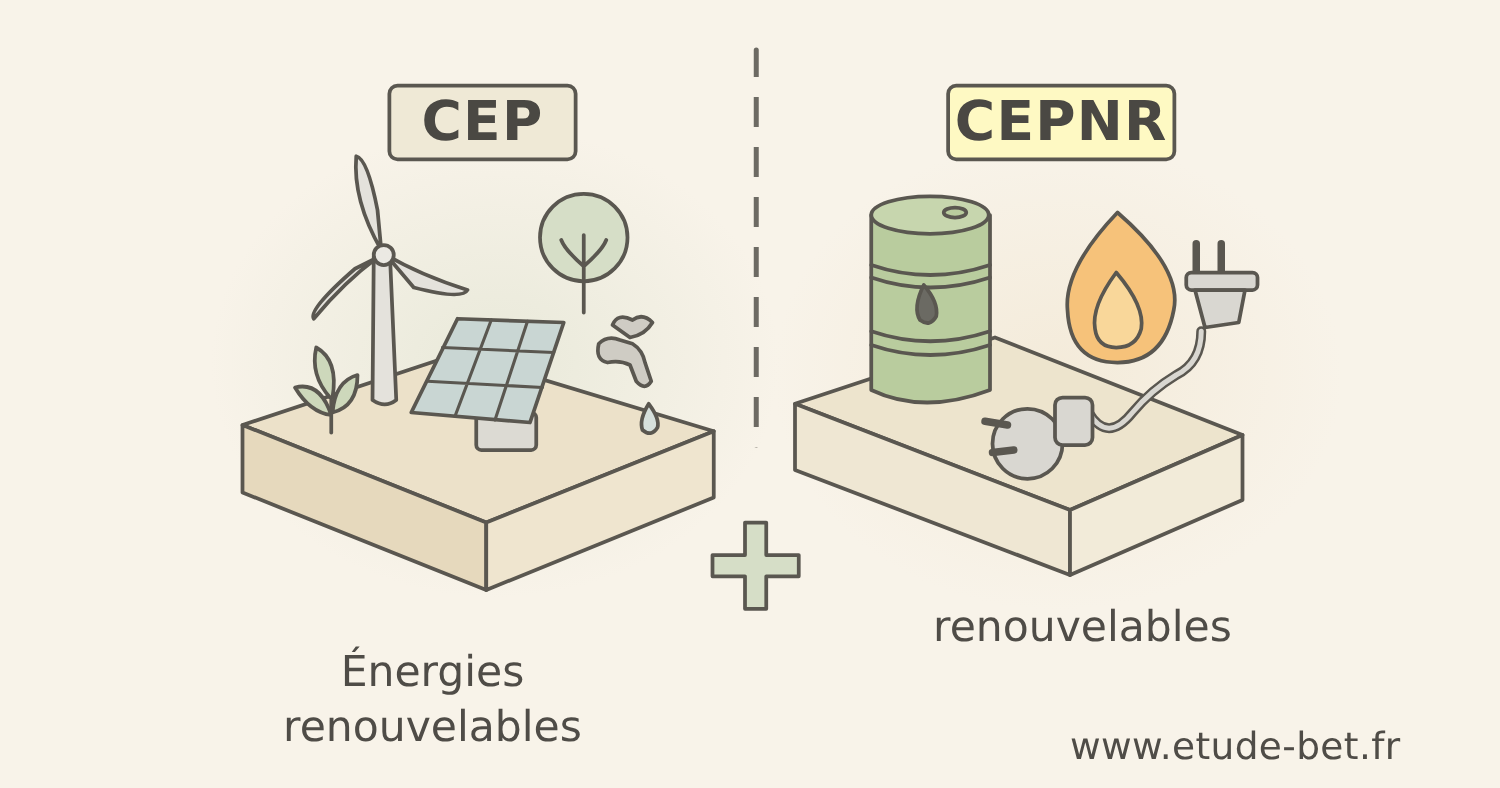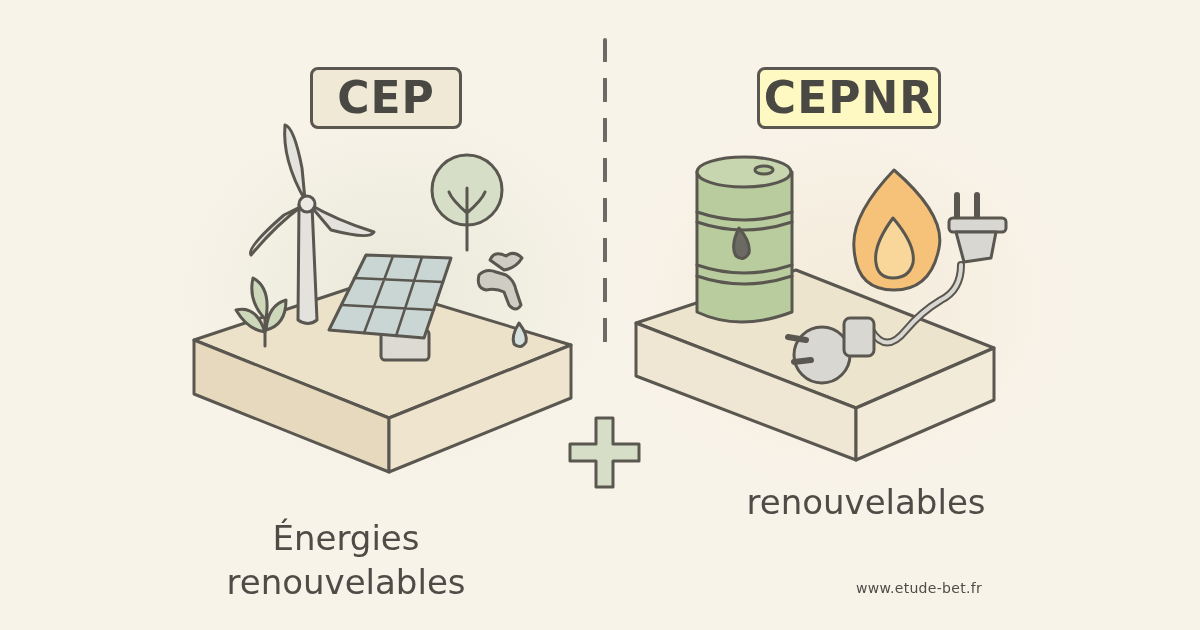--- a/index.html
+++ b/index.html
@@ -40,21 +40,21 @@
     position: absolute;
     color: #4f4c47;
     font-size: 34px;
     line-height: 44px;
     text-align: center;
   }
   .label-left { left: 190px; top: 480px; width: 280px; margin-top: 36px; }
   .label-right { left: 700px; top: 480px; width: 300px; }
   .site {
     position: absolute; left: 840px; top: 580px;
-    color: #4f4c47; font-size: 14px; letter-spacing: 0.3px;
+    color: #4f4c47; font-size: 30px; letter-spacing: 0.3px;
   }
   svg { position: absolute; left: 0; top: 0; }
 </style>
 </head>
 <body>
 
 <div class="canvas">
   <div class="bg-glow-left"></div>
   <div class="bg-glow-right"></div>
 

